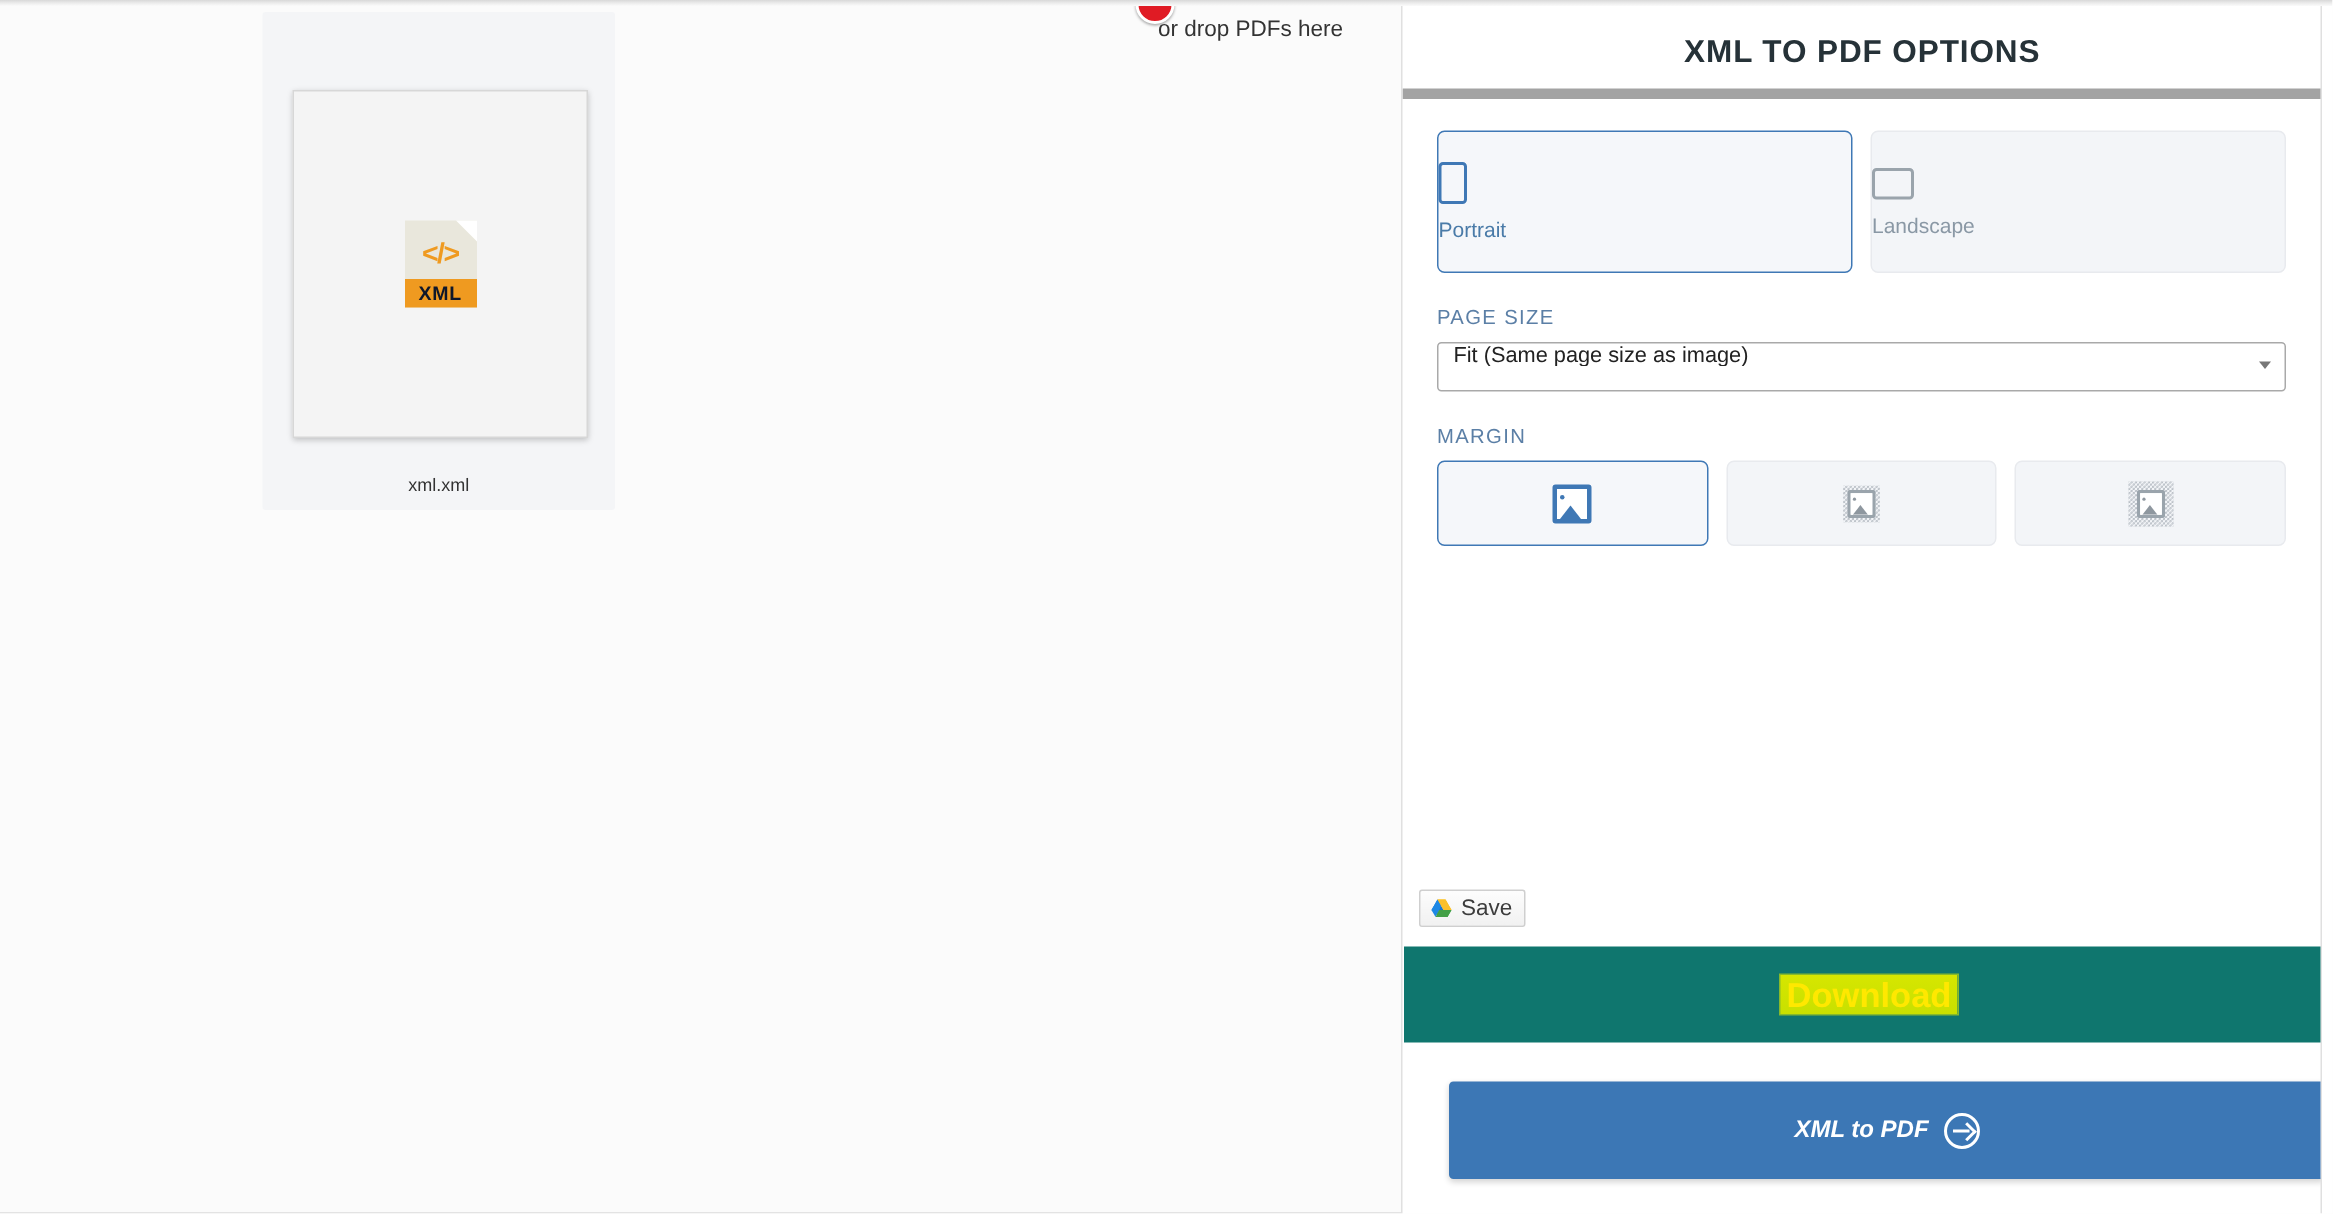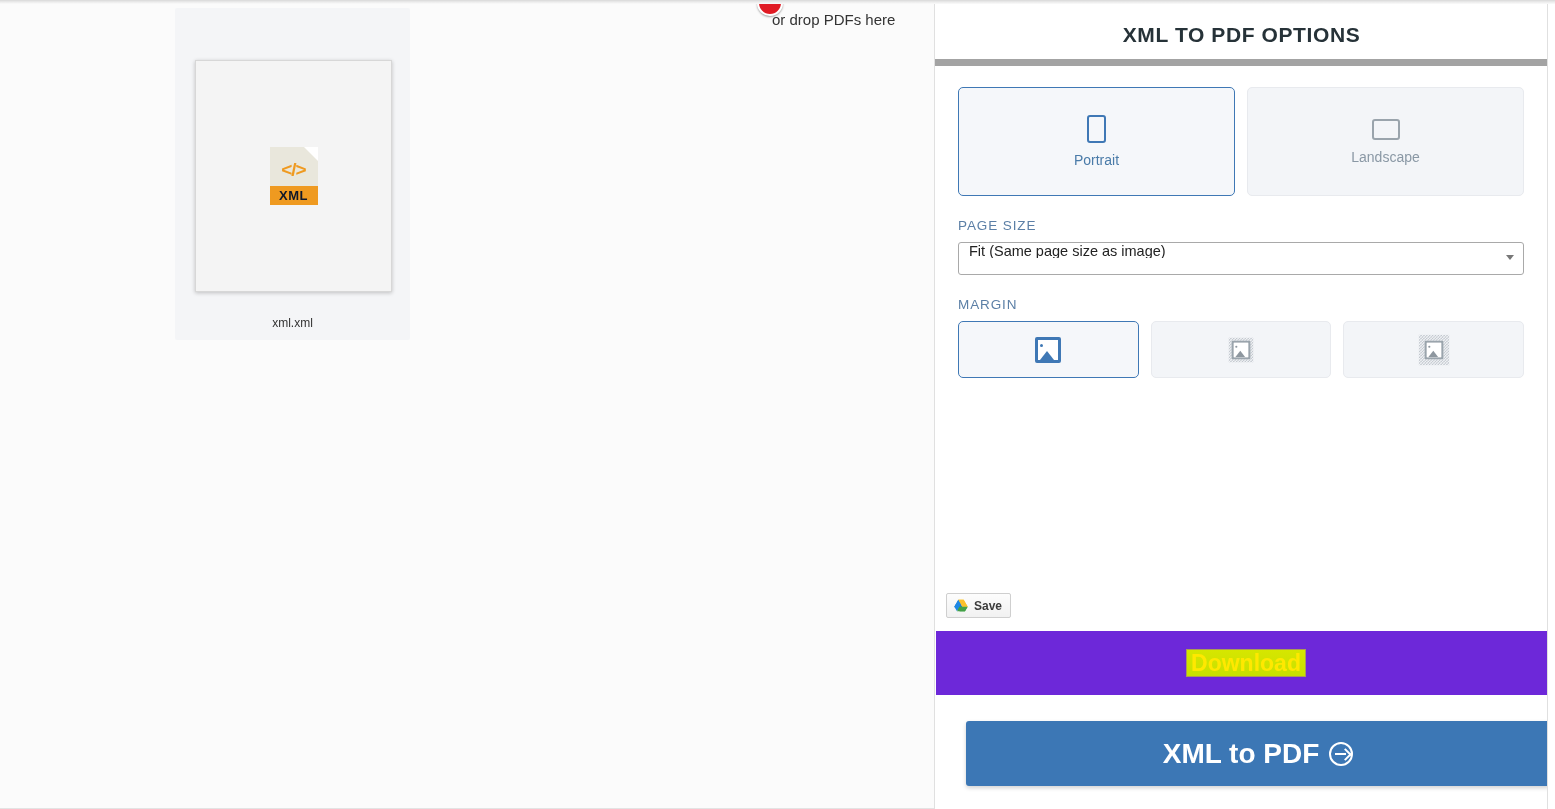--- a/index.html
+++ b/index.html
@@ -180,27 +180,27 @@
     margin: 0 0 9px 23px;
   }
 
   .orient-row {
     display: flex;
     gap: 12px;
     padding: 0 24px 0 23px;
   }
   .orient-card {
     flex: 1 1 0;
-    height: 109px;
+    height: 95px;
     border-radius: 5px;
     background: #f3f5f8;
     border: 1px solid #e8eaee;
     display: flex;
     flex-direction: column;
-    align-items: center;
+    align-items: flex-start;
     justify-content: center;
     cursor: pointer;
   }
   .orient-card.selected {
     border: 1px solid #3f78b5;
     background: #f5f7fa;
   }
   .orient-card .olabel {
     font-size: 14px;
     color: #8a98a5;
@@ -326,33 +326,33 @@
     display: inline-flex;
     align-items: center;
     gap: 5px;
     padding: 0 8px 0 6px;
     background: linear-gradient(to bottom,#fdfdfd,#f1f1f1);
     border: 1px solid #cfcfcf;
     border-radius: 2px;
     cursor: pointer;
   }
   .drive-save .dlabel {
-    font-size: 12px;
+    font-size: 15px;
     color: #3c3c3c;
-    font-weight: 700;
+    font-weight: 400;
   }
   .drive-logo { width: 16px; height: 14px; display: block; }
 
   .download-bar {
     position: absolute;
     left: 1px;
     top: 628px;
     width: 620px;
     height: 64px;
-    background: #6d28d9;
+    background: #0f766e;
     display: flex;
     align-items: center;
     justify-content: center;
     cursor: pointer;
   }
   .download-text {
     font-size: 23px;
     font-weight: 700;
     color: #ffe800;
     background: #d9e000;
@@ -364,28 +364,29 @@
 
   .convert-btn {
     position: absolute;
     left: 31px;
     top: 718px;
     width: 584px;
     height: 65px;
     background: #3c77b5;
     border-radius: 3px;
     color: #ffffff;
-    font-size: 28px;
+    font-size: 16px;
     font-weight: 700;
     display: flex;
     align-items: center;
     justify-content: center;
     gap: 10px;
     cursor: pointer;
     box-shadow: 0 2px 4px rgba(0,0,0,0.18);
+    font-style: italic;
   }
   .arrow-circ {
     width: 24px; height: 24px;
     border: 2px solid #ffffff;
     border-radius: 50%;
     position: relative;
     display: inline-block;
   }
   .arrow-circ::before {
     content: "";

